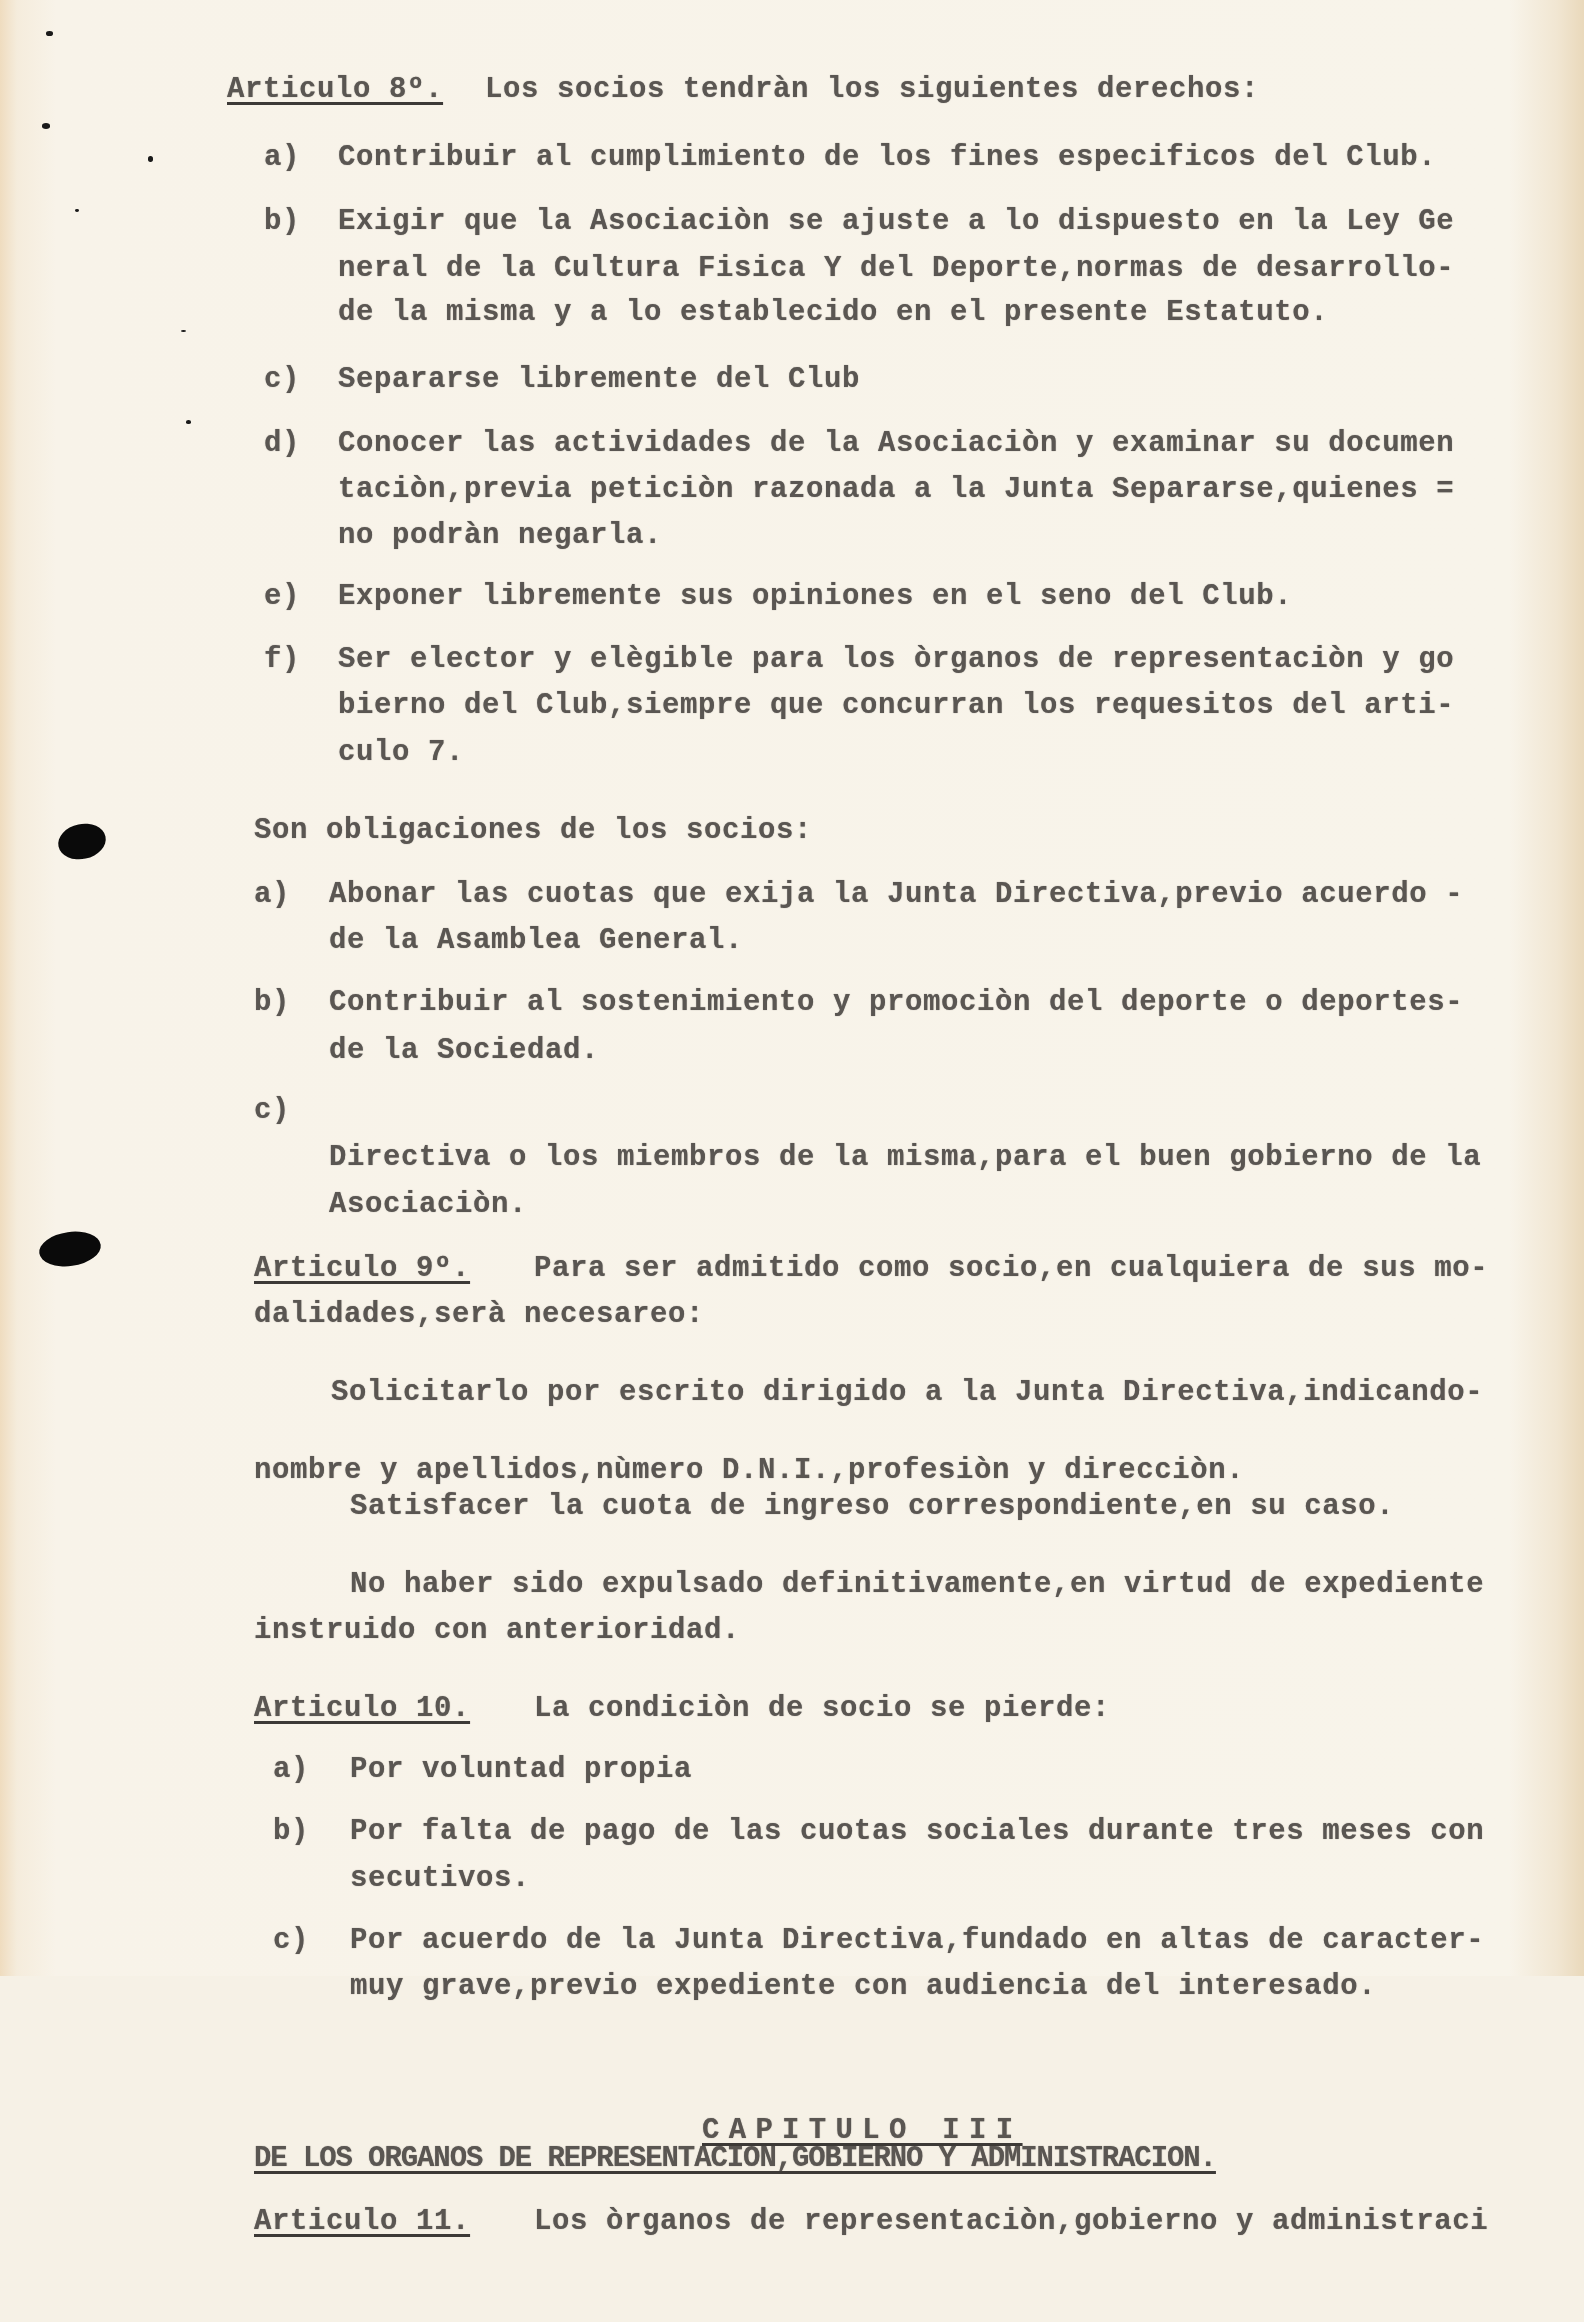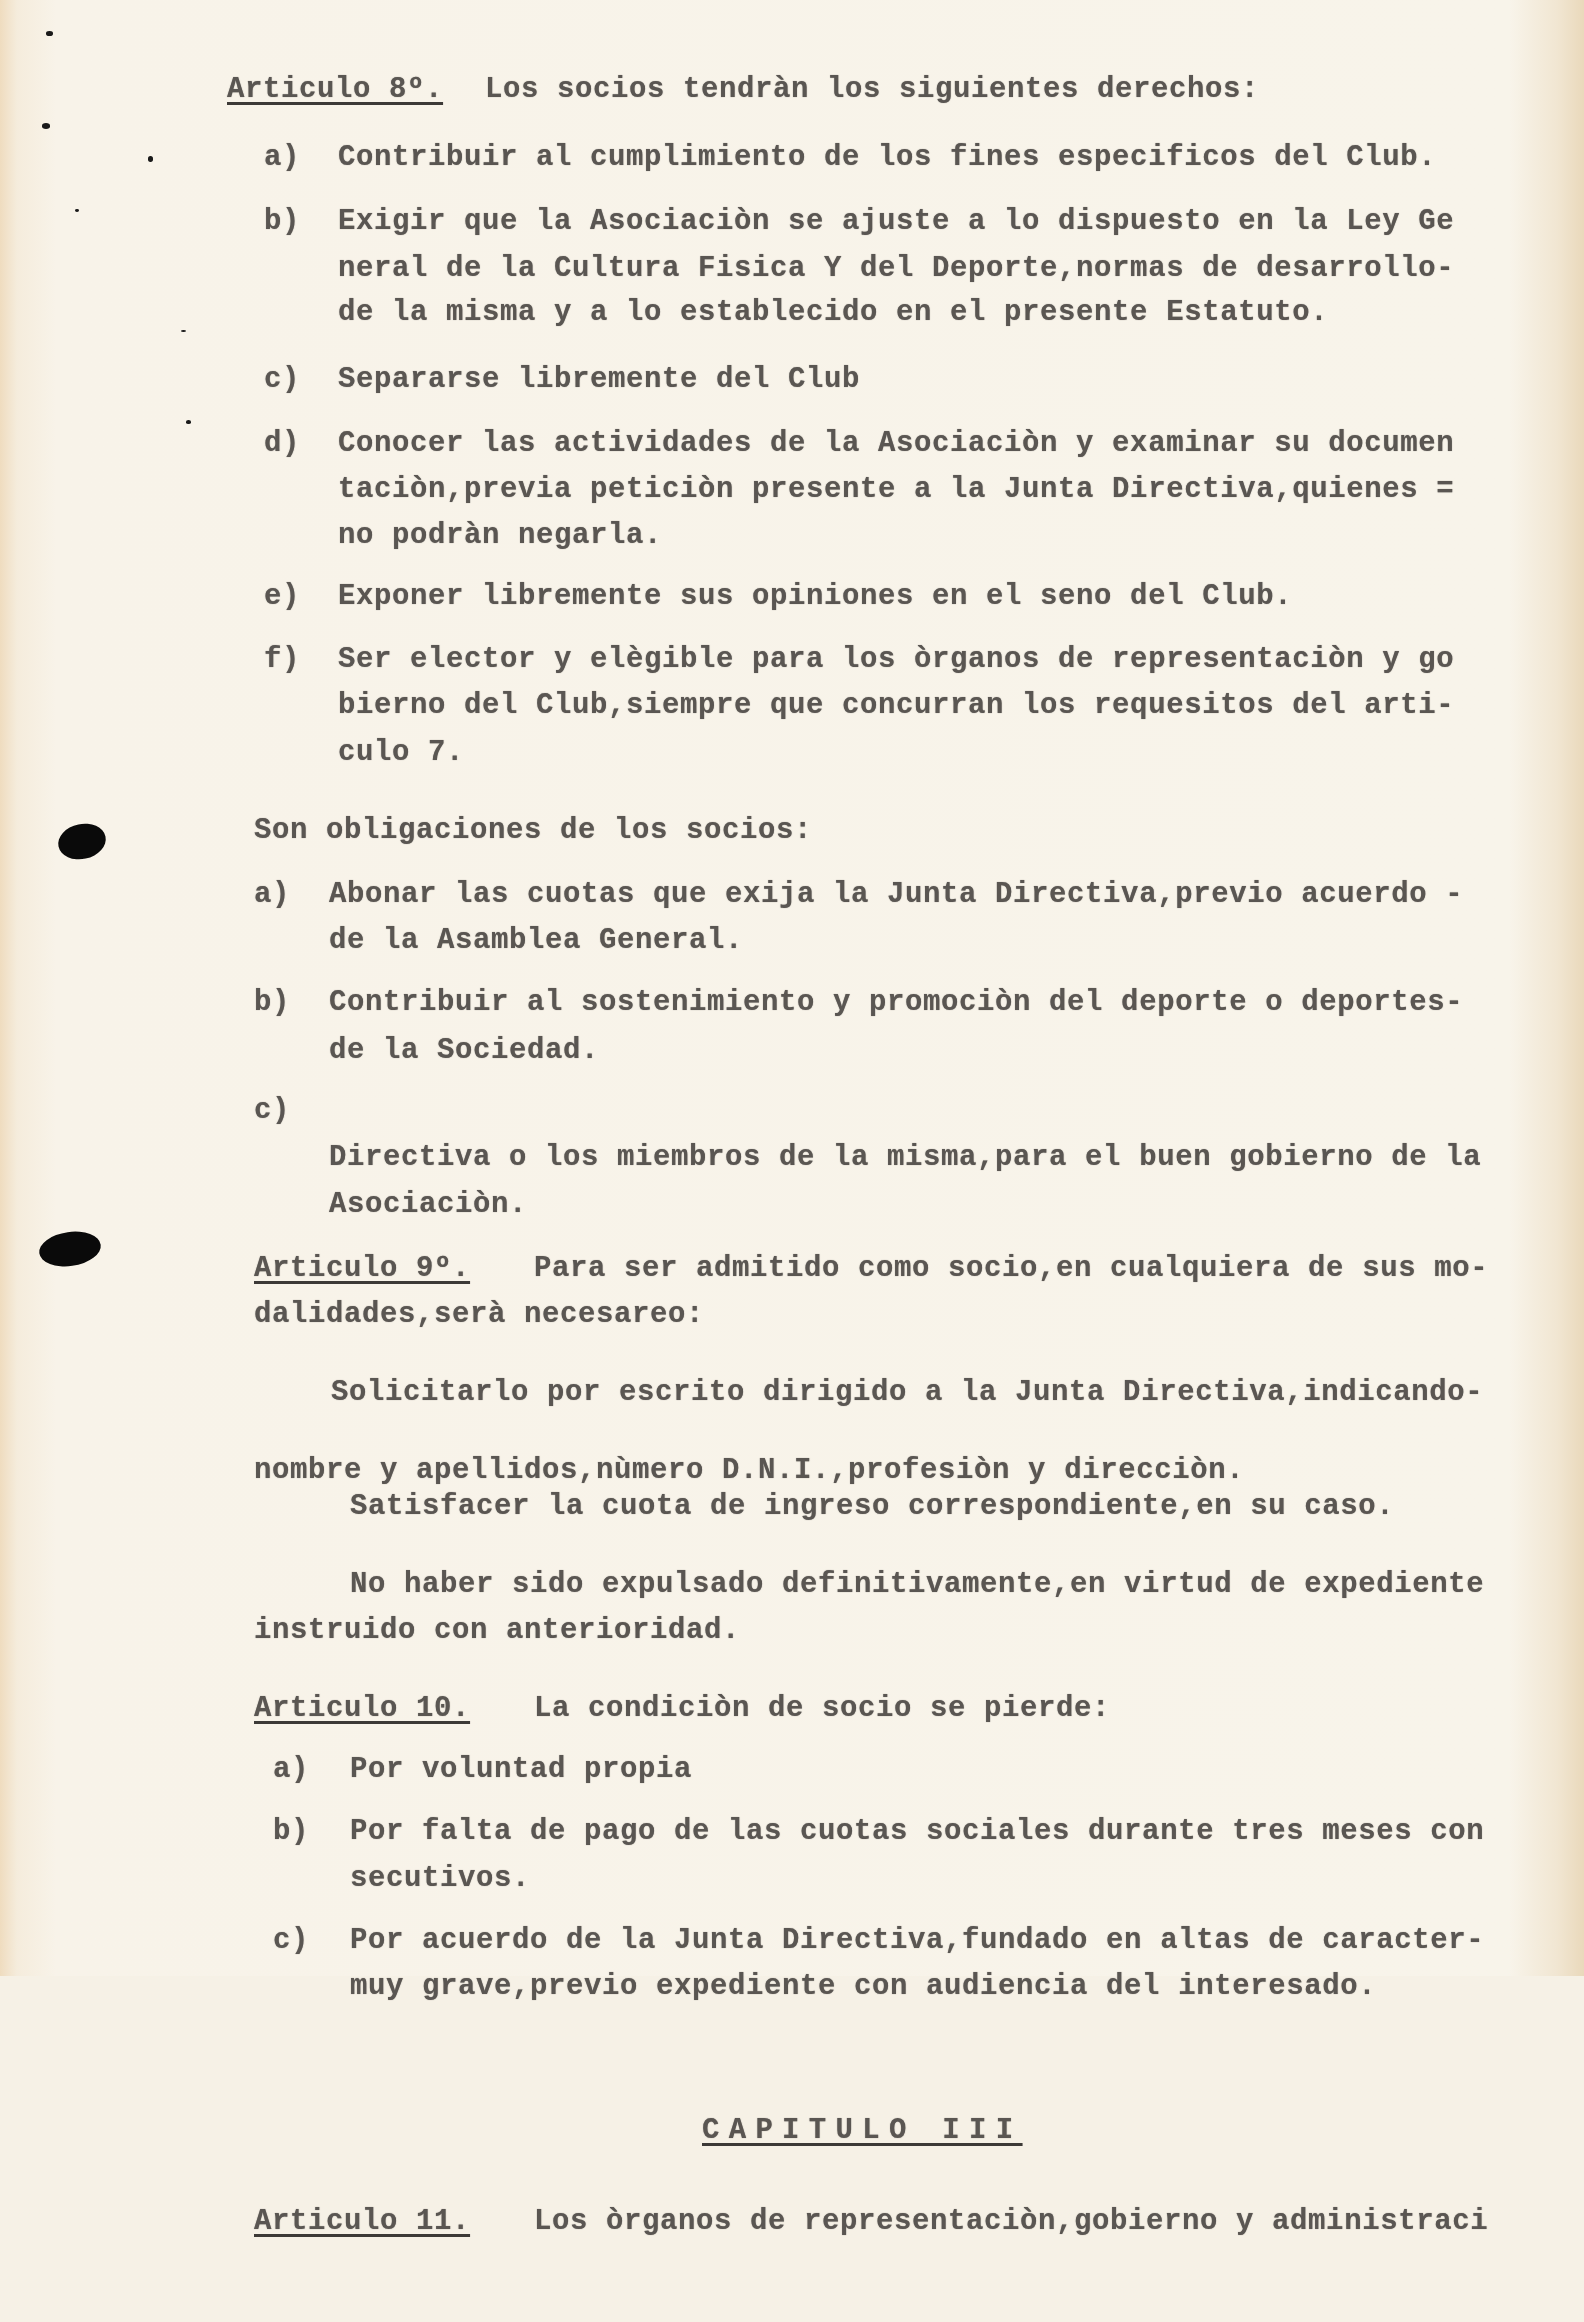--- a/index.html
+++ b/index.html
@@ -54,21 +54,21 @@
   <div class="txt" style="left:264px;top:207px;">b)</div>
   <div class="txt" style="left:338px;top:207px;">Exigir que la Asociaciòn se ajuste a lo dispuesto en la Ley Ge</div>
   <div class="txt" style="left:338px;top:254px;">neral de la Cultura Fisica Y del Deporte,normas de desarrollo-</div>
   <div class="txt" style="left:338px;top:298px;">de la misma y a lo establecido en el presente Estatuto.</div>
 
   <div class="txt" style="left:264px;top:365px;">c)</div>
   <div class="txt" style="left:338px;top:365px;">Separarse libremente del Club</div>
 
   <div class="txt" style="left:264px;top:429px;">d)</div>
   <div class="txt" style="left:338px;top:429px;">Conocer las actividades de la Asociaciòn y examinar su documen</div>
-  <div class="txt" style="left:338px;top:475px;">taciòn,previa peticiòn presente a la Junta Directiva,quienes =</div>
+  <div class="txt" style="left:338px;top:475px;">taciòn,previa peticiòn razonada a la Junta Separarse,quienes =</div>
   <div class="txt" style="left:338px;top:521px;">no podràn negarla.</div>
 
   <div class="txt" style="left:264px;top:582px;">e)</div>
   <div class="txt" style="left:338px;top:582px;">Exponer libremente sus opiniones en el seno del Club.</div>
 
   <div class="txt" style="left:264px;top:645px;">f)</div>
   <div class="txt" style="left:338px;top:645px;">Ser elector y elègible para los òrganos de representaciòn y go</div>
   <div class="txt" style="left:338px;top:691px;">bierno del Club,siempre que concurran los requesitos del arti-</div>
   <div class="txt" style="left:338px;top:738px;">culo 7.</div>
 
@@ -104,18 +104,19 @@
 
   <div class="txt" style="left:273px;top:1817px;">b)</div>
   <div class="txt" style="left:350px;top:1817px;">Por falta de pago de las cuotas sociales durante tres meses con</div>
   <div class="txt" style="left:350px;top:1864px;">secutivos.</div>
 
   <div class="txt" style="left:273px;top:1926px;">c)</div>
   <div class="txt" style="left:350px;top:1926px;">Por acuerdo de la Junta Directiva,fundado en altas de caracter-</div>
   <div class="txt" style="left:350px;top:1972px;">muy grave,previo expediente con audiencia del interesado.</div>
 
   <div class="txt u chapter" style="left:702px;top:2081px;">CAPITULO III</div>
+  <div class="txt u" style="left:254px;top:2144px;letter-spacing:-1.1px;">DE LOS ORGANOS DE REPRESENTACION,GOBIERNO Y ADMINISTRACION.</div>
 
   <div class="txt u" style="left:254px;top:2207px;">Articulo 11.</div>
   <div class="txt" style="left:534px;top:2207px;">Los òrganos de representaciòn,gobierno y administraci</div>
 
 </div>
 
 
 </body></html>

